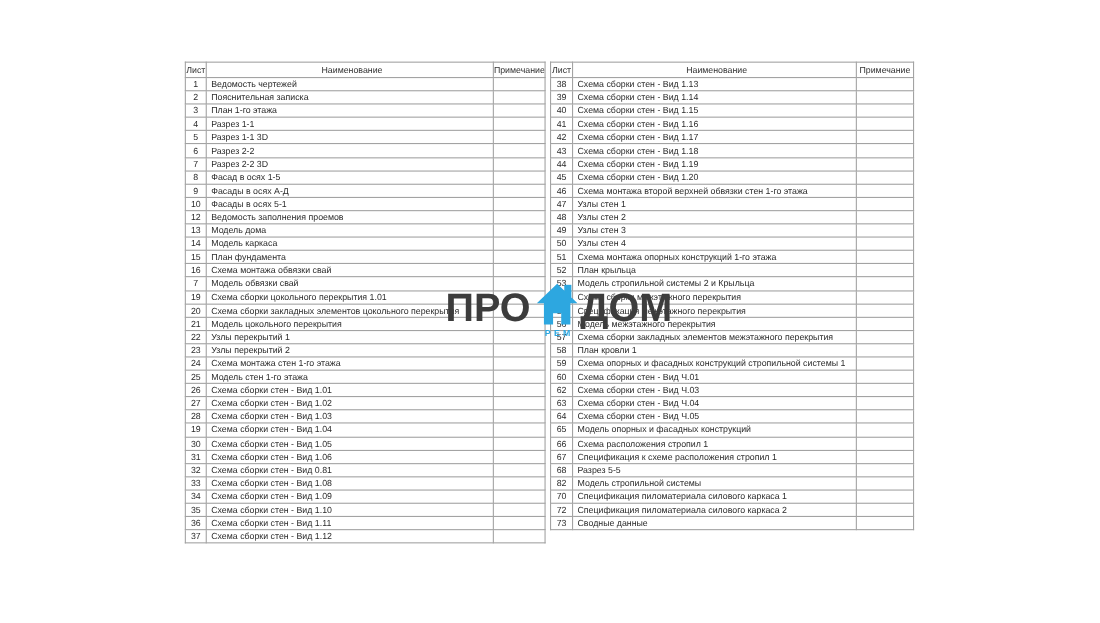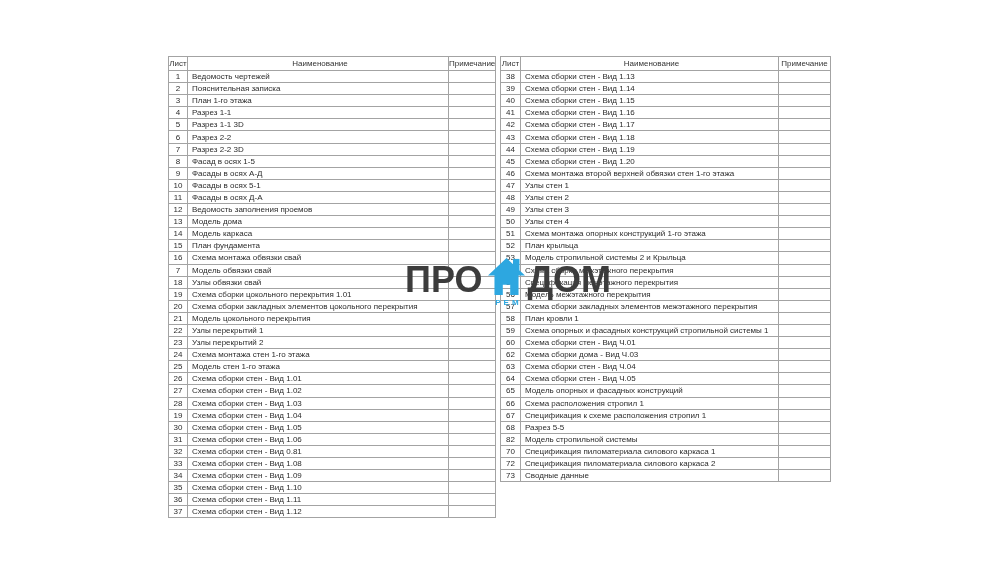--- a/index.html
+++ b/index.html
@@ -128,25 +128,20 @@
         <td class="col-num">9</td>
         <td class="col-name">Фасады в осях А-Д</td>
         <td class="col-note"></td>
       </tr>
       <tr>
         <td class="col-num">10</td>
         <td class="col-name">Фасады в осях 5-1</td>
         <td class="col-note"></td>
       </tr>
       <tr>
-        <td class="col-num">11</td>
-        <td class="col-name">Фасады в осях Д-А</td>
-        <td class="col-note"></td>
-      </tr>
-      <tr>
         <td class="col-num">12</td>
         <td class="col-name">Ведомость заполнения проемов</td>
         <td class="col-note"></td>
       </tr>
       <tr>
         <td class="col-num">13</td>
         <td class="col-name">Модель дома</td>
         <td class="col-note"></td>
       </tr>
       <tr>
@@ -160,25 +155,20 @@
         <td class="col-note"></td>
       </tr>
       <tr>
         <td class="col-num">16</td>
         <td class="col-name">Схема монтажа обвязки свай</td>
         <td class="col-note"></td>
       </tr>
       <tr>
         <td class="col-num">7</td>
         <td class="col-name">Модель обвязки свай</td>
-        <td class="col-note"></td>
-      </tr>
-      <tr>
-        <td class="col-num">18</td>
-        <td class="col-name">Узлы обвязки свай</td>
         <td class="col-note"></td>
       </tr>
       <tr>
         <td class="col-num">19</td>
         <td class="col-name">Схема сборки цокольного перекрытия 1.01</td>
         <td class="col-note"></td>
       </tr>
       <tr>
         <td class="col-num">20</td>
         <td class="col-name">Схема сборки закладных элементов цокольного перекрытия</td>
@@ -391,21 +381,21 @@
         <td class="col-name">Схема опорных и фасадных конструкций стропильной системы 1</td>
         <td class="col-note"></td>
       </tr>
       <tr>
         <td class="col-num">60</td>
         <td class="col-name">Схема сборки стен - Вид Ч.01</td>
         <td class="col-note"></td>
       </tr>
       <tr>
         <td class="col-num">62</td>
-        <td class="col-name">Схема сборки дома - Вид Ч.03</td>
+        <td class="col-name">Схема сборки стен - Вид Ч.03</td>
         <td class="col-note"></td>
       </tr>
       <tr>
         <td class="col-num">63</td>
         <td class="col-name">Схема сборки стен - Вид Ч.04</td>
         <td class="col-note"></td>
       </tr>
       <tr>
         <td class="col-num">64</td>
         <td class="col-name">Схема сборки стен - Вид Ч.05</td>

